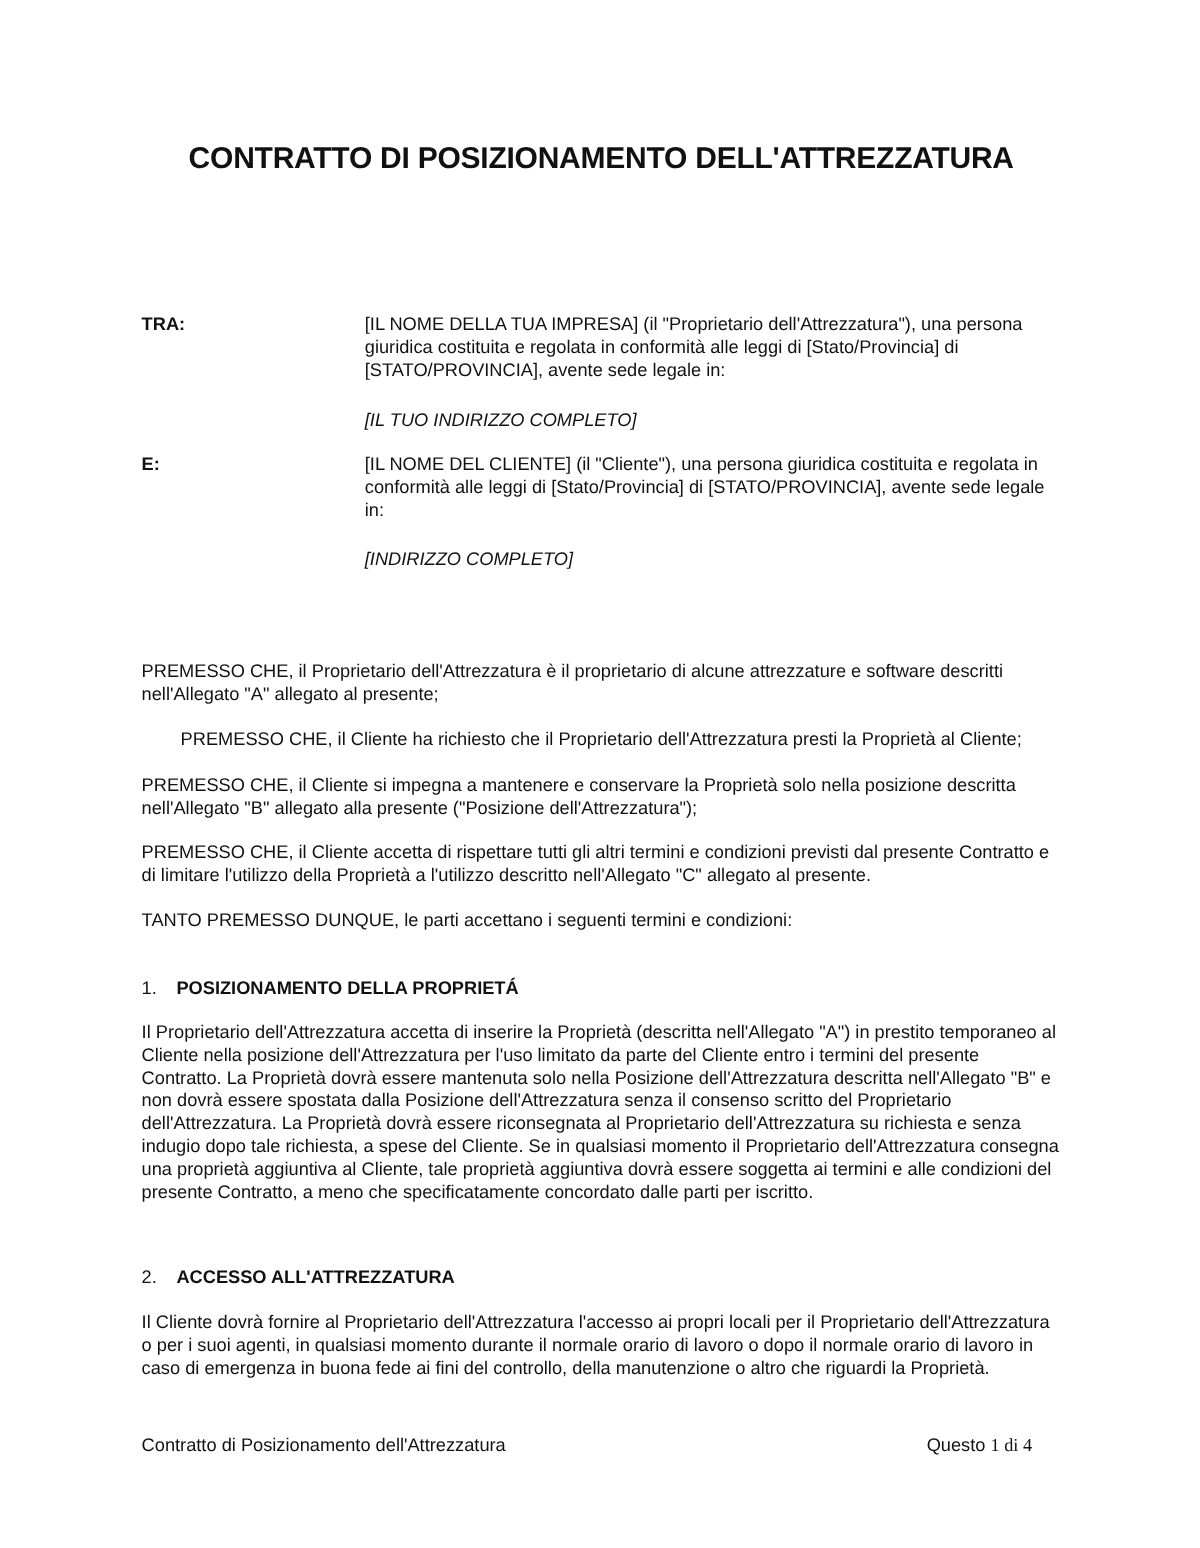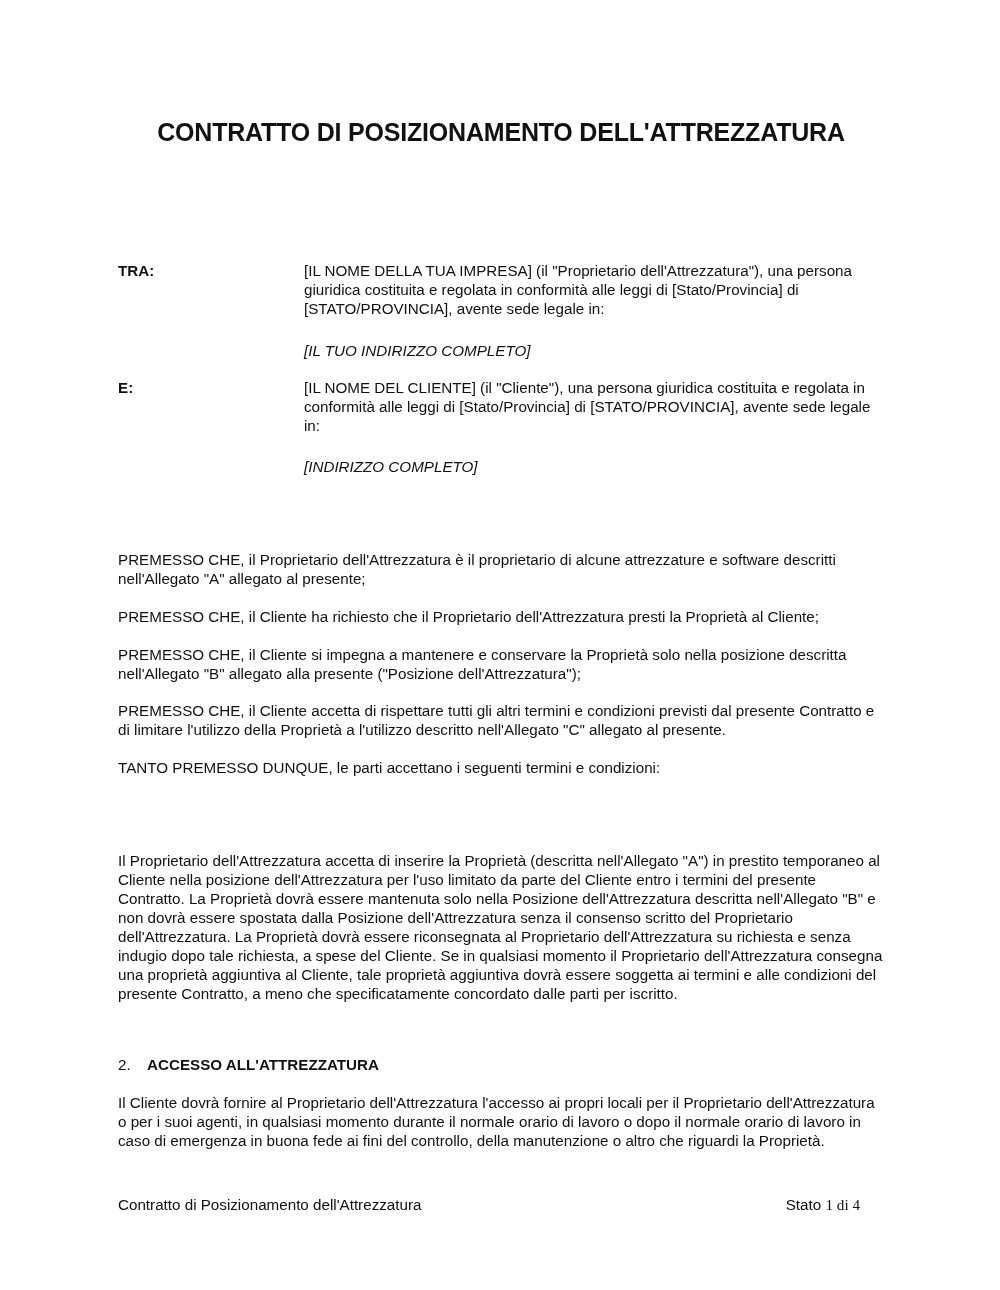--- a/index.html
+++ b/index.html
@@ -115,29 +115,30 @@
   </div>
 
   <div class="party" style="top:378px;">
     <p class="party-label">E:</p>
     <p class="party-body"><span class="bold">[IL NOME DEL CLIENTE]</span><span> (il "Cliente"), una persona giuridica costituita e regolata in conformità alle leggi di [Stato/Provincia] di [STATO/PROVINCIA], avente sede legale in:</span></p>
     <p class="party-address" style="top:79px;">[INDIRIZZO COMPLETO]</p>
   </div>
 
 
   <p class="block" style="top:550px;">PREMESSO CHE, il Proprietario dell'Attrezzatura è il proprietario di alcune attrezzature e software descritti nell'Allegato "A" allegato al presente;</p>
-  <p class="block" style="top:607px;">PREMESSO CHE, il Cliente ha richiesto che il Proprietario dell'Attrezzatura presti la Proprietà al Cliente;</p>
+  <p class="block" style="top:607px;text-align:center;">PREMESSO CHE, il Cliente ha richiesto che il Proprietario dell'Attrezzatura presti la Proprietà al Cliente;</p>
   <p class="block" style="top:645px;">PREMESSO CHE, il Cliente si impegna a mantenere e conservare la Proprietà solo nella posizione descritta nell'Allegato "B" allegato alla presente ("Posizione dell'Attrezzatura");</p>
   <p class="block" style="top:701px;">PREMESSO CHE, il Cliente accetta di rispettare tutti gli altri termini e condizioni previsti dal presente Contratto e di limitare l'utilizzo della Proprietà a l'utilizzo descritto nell'Allegato "C" allegato al presente.</p>
 
   <p class="block" style="top:758px;">TANTO PREMESSO DUNQUE, le parti accettano i seguenti termini e condizioni:</p>
 
+  <p class="section-heading" style="top:814px;"><span class="section-num">1.</span><span class="section-title">POSIZIONAMENTO DELLA PROPRIETÁ</span></p>
   <p class="block" style="top:851px;">Il Proprietario dell'Attrezzatura accetta di inserire la Proprietà (descritta nell'Allegato "A") in prestito temporaneo al Cliente nella posizione dell'Attrezzatura per l'uso limitato da parte del Cliente entro i termini del presente Contratto. La Proprietà dovrà essere mantenuta solo nella Posizione dell'Attrezzatura descritta nell'Allegato "B" e non dovrà essere spostata dalla Posizione dell'Attrezzatura senza il consenso scritto del Proprietario dell'Attrezzatura. La Proprietà dovrà essere riconsegnata al Proprietario dell'Attrezzatura su richiesta e senza indugio dopo tale richiesta, a spese del Cliente. Se in qualsiasi momento il Proprietario dell'Attrezzatura consegna una proprietà aggiuntiva al Cliente, tale proprietà aggiuntiva dovrà essere soggetta ai termini e alle condizioni del presente Contratto, a meno che specificatamente concordato dalle parti per iscritto.</p>
 
   <p class="section-heading" style="top:1055px;"><span class="section-num">2.</span><span class="section-title">ACCESSO ALL'ATTREZZATURA</span></p>
   <p class="block" style="top:1093px;">Il Cliente dovrà fornire al Proprietario dell'Attrezzatura l'accesso ai propri locali per il Proprietario dell'Attrezzatura o per i suoi agenti, in qualsiasi momento durante il normale orario di lavoro o dopo il normale orario di lavoro in caso di emergenza in buona fede ai fini del controllo, della manutenzione o altro che riguardi la Proprietà.</p>
 
   <div class="footer">
     <span>Contratto di Posizionamento dell'Attrezzatura</span>
-    <span class="footer-page"><span>Stato </span><span class="serif">1</span><span class="serif"> di </span><span class="serif">4</span></span>
+    <span class="footer-page"><span>Questo </span><span class="serif">1</span><span class="serif"> di </span><span class="serif">4</span></span>
   </div>
 
 </div>
 
 </body></html>

